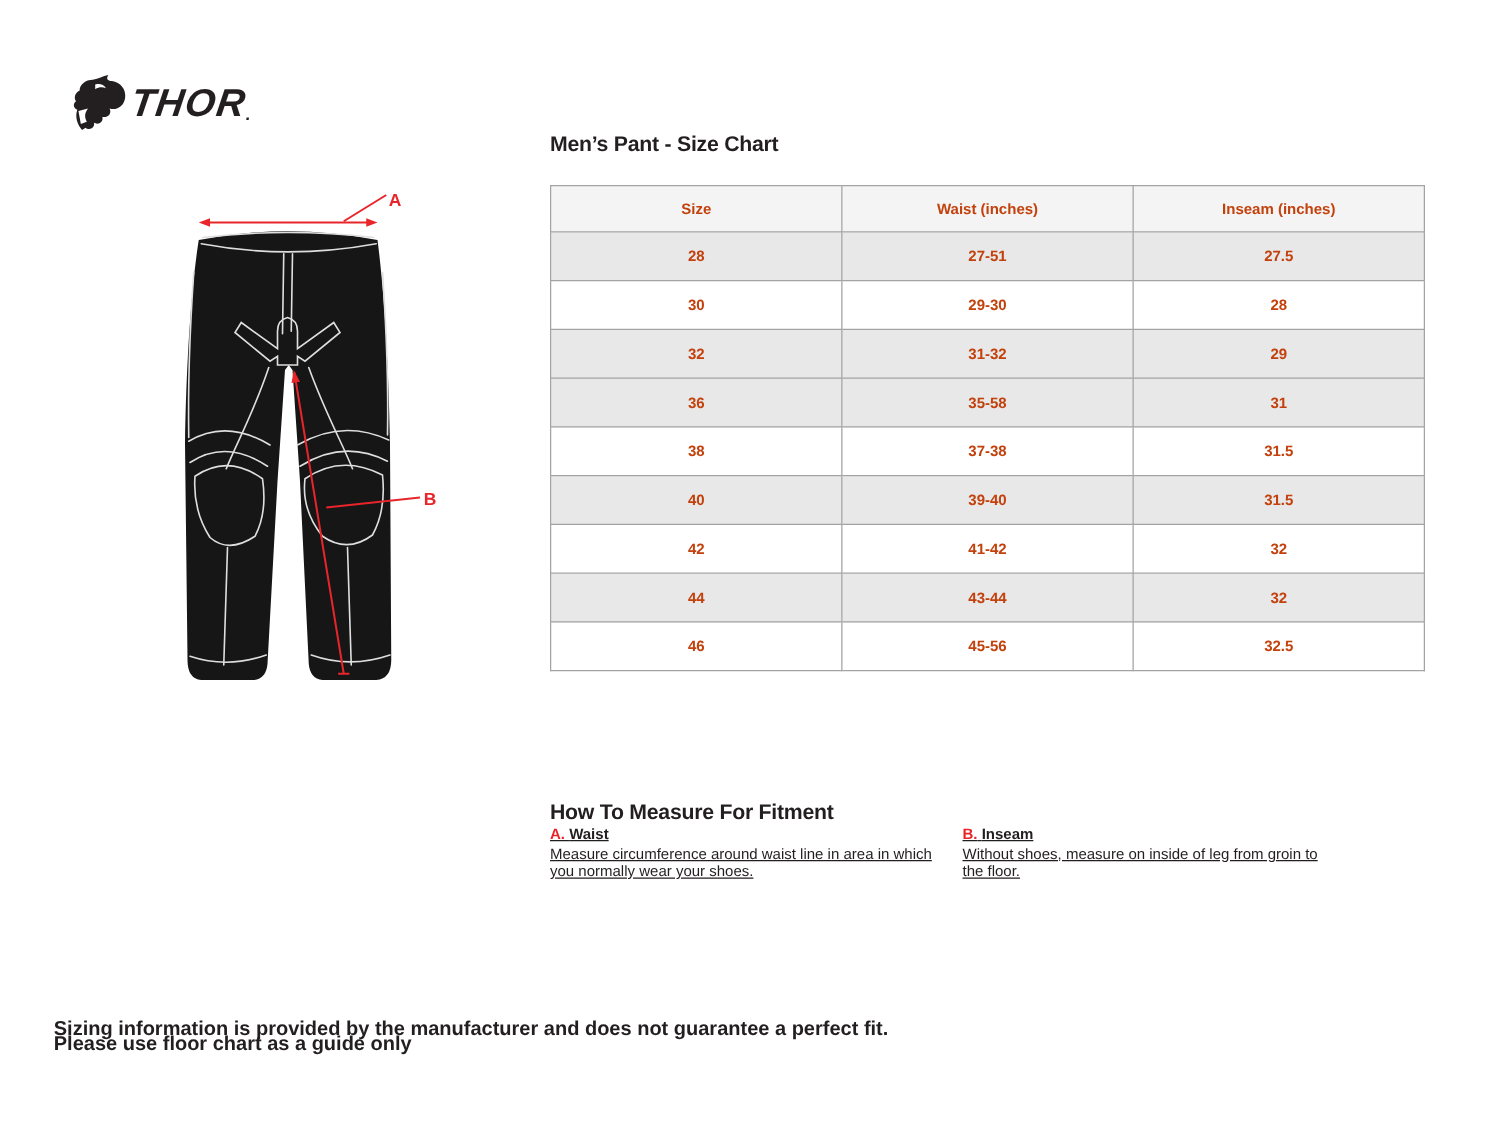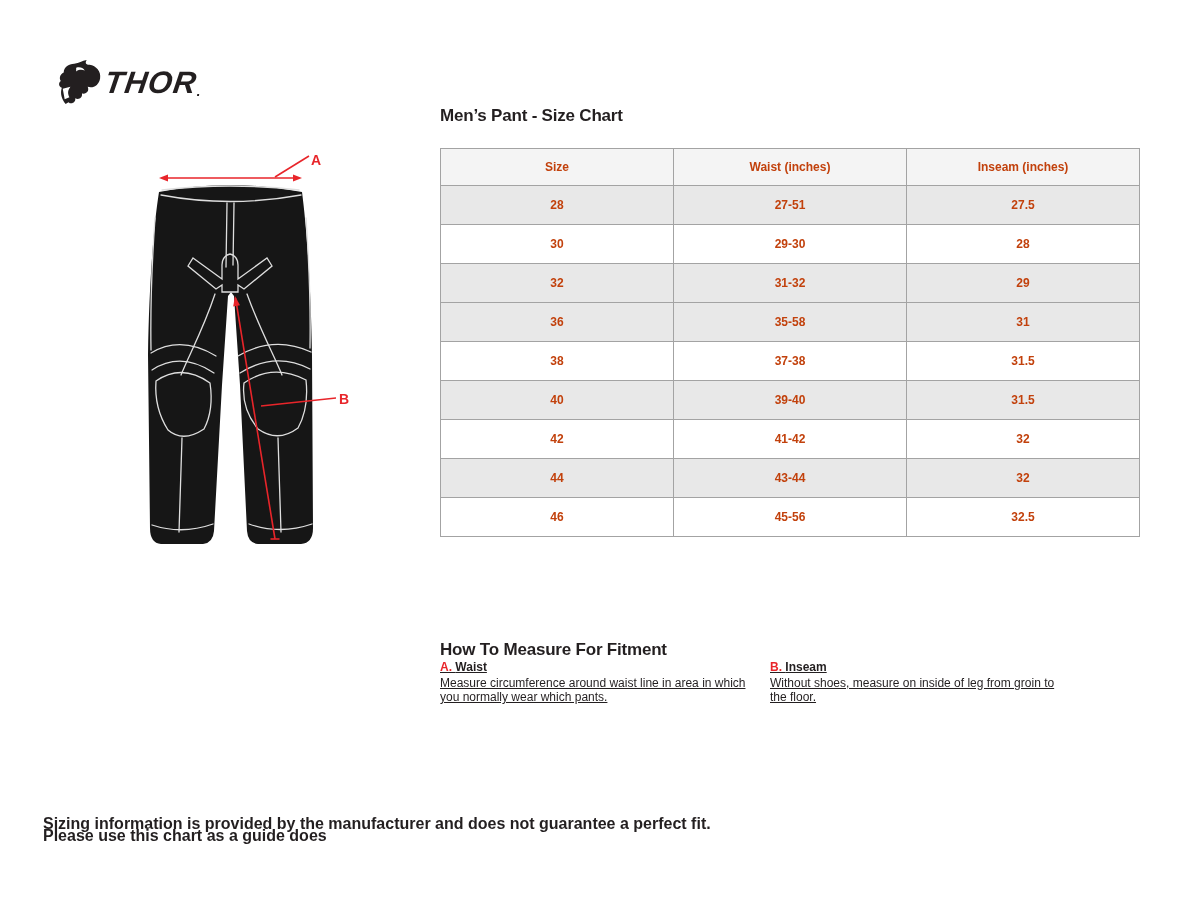--- a/index.html
+++ b/index.html
@@ -159,30 +159,30 @@
   </table>
 
   <div class="howto-title">How To Measure For Fitment</div>
 
   <div class="measure-col col-a">
     <div class="m-head">
       <span class="m-letter">A.</span>
       <span>Waist</span>
     </div>
     <div class="m-line">Measure circumference around waist line in area in which</div>
-    <div class="m-line">you normally wear which pants.</div>
+    <div class="m-line">you normally wear your shoes.</div>
   </div>
 
   <div class="measure-col col-b">
     <div class="m-head">
       <span class="m-letter">B.</span>
       <span>Inseam</span>
     </div>
     <div class="m-line">Without shoes, measure on inside of leg from groin to</div>
     <div class="m-line">the floor.</div>
   </div>
 
   <div class="footer">
     <div>Sizing information is provided by the manufacturer and does not guarantee a perfect fit.</div>
-    <div>Please use this chart as a guide does</div>
+    <div>Please use floor chart as a guide only</div>
   </div>
 
 </div>
 
 </body></html>

